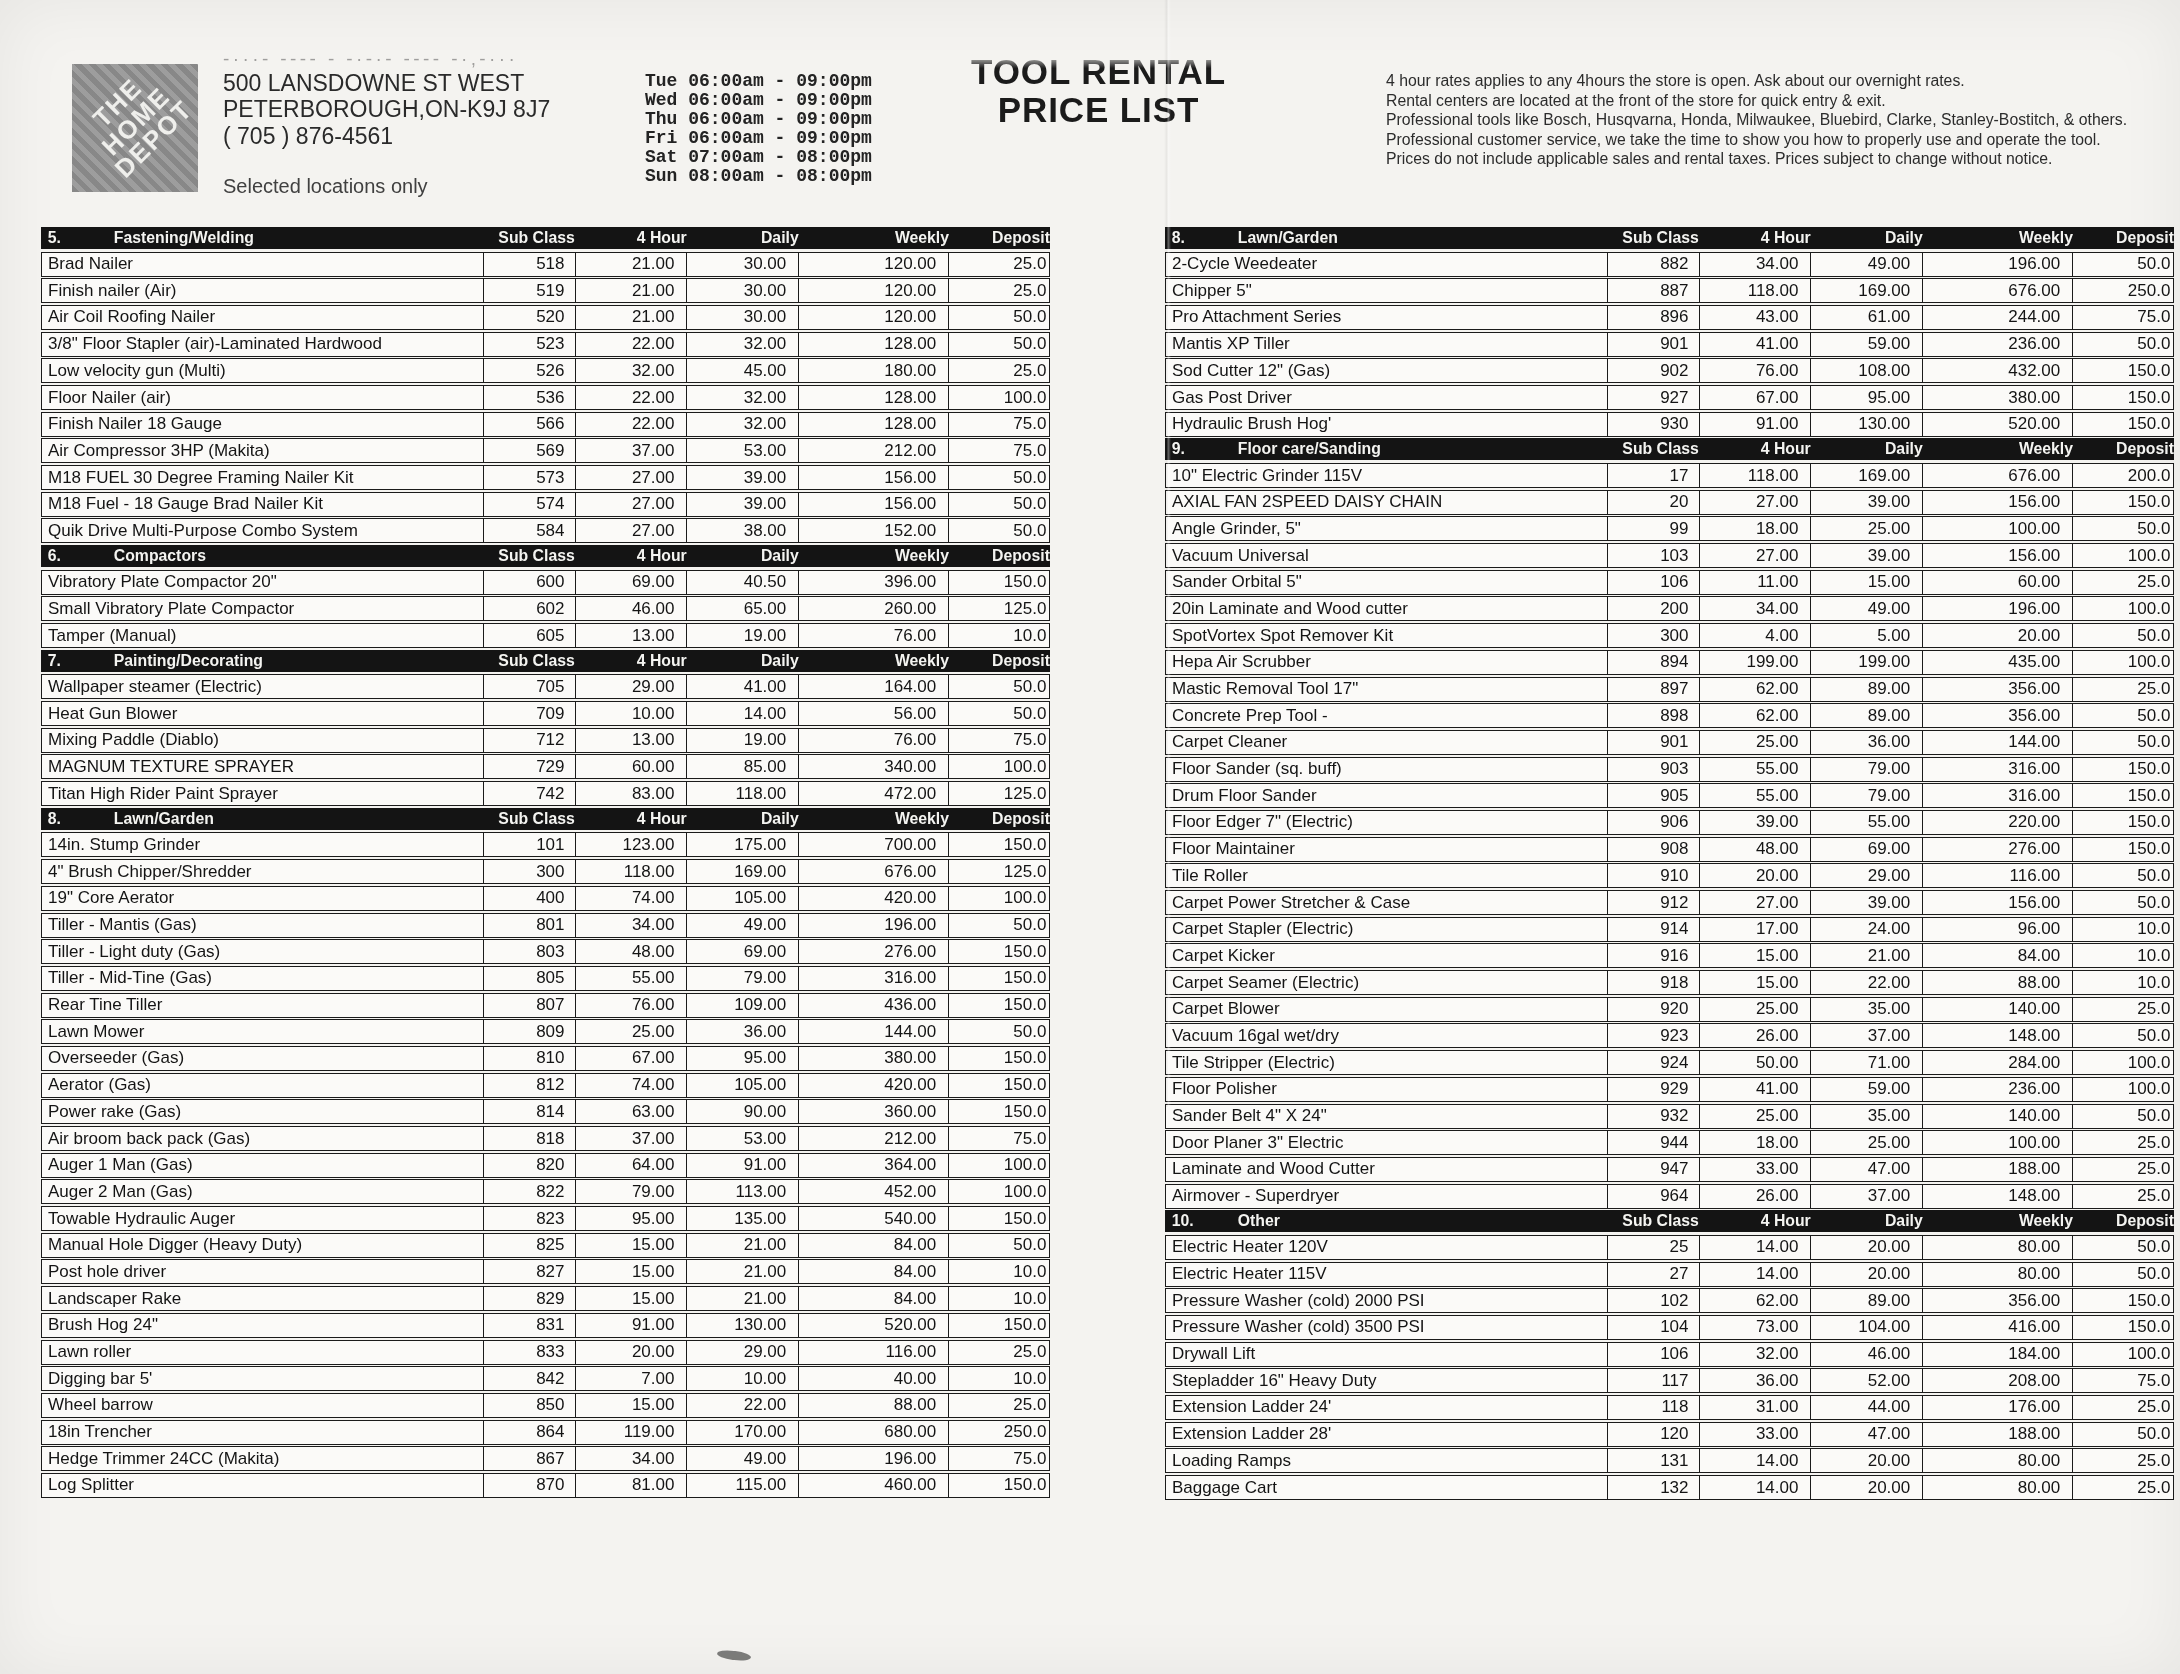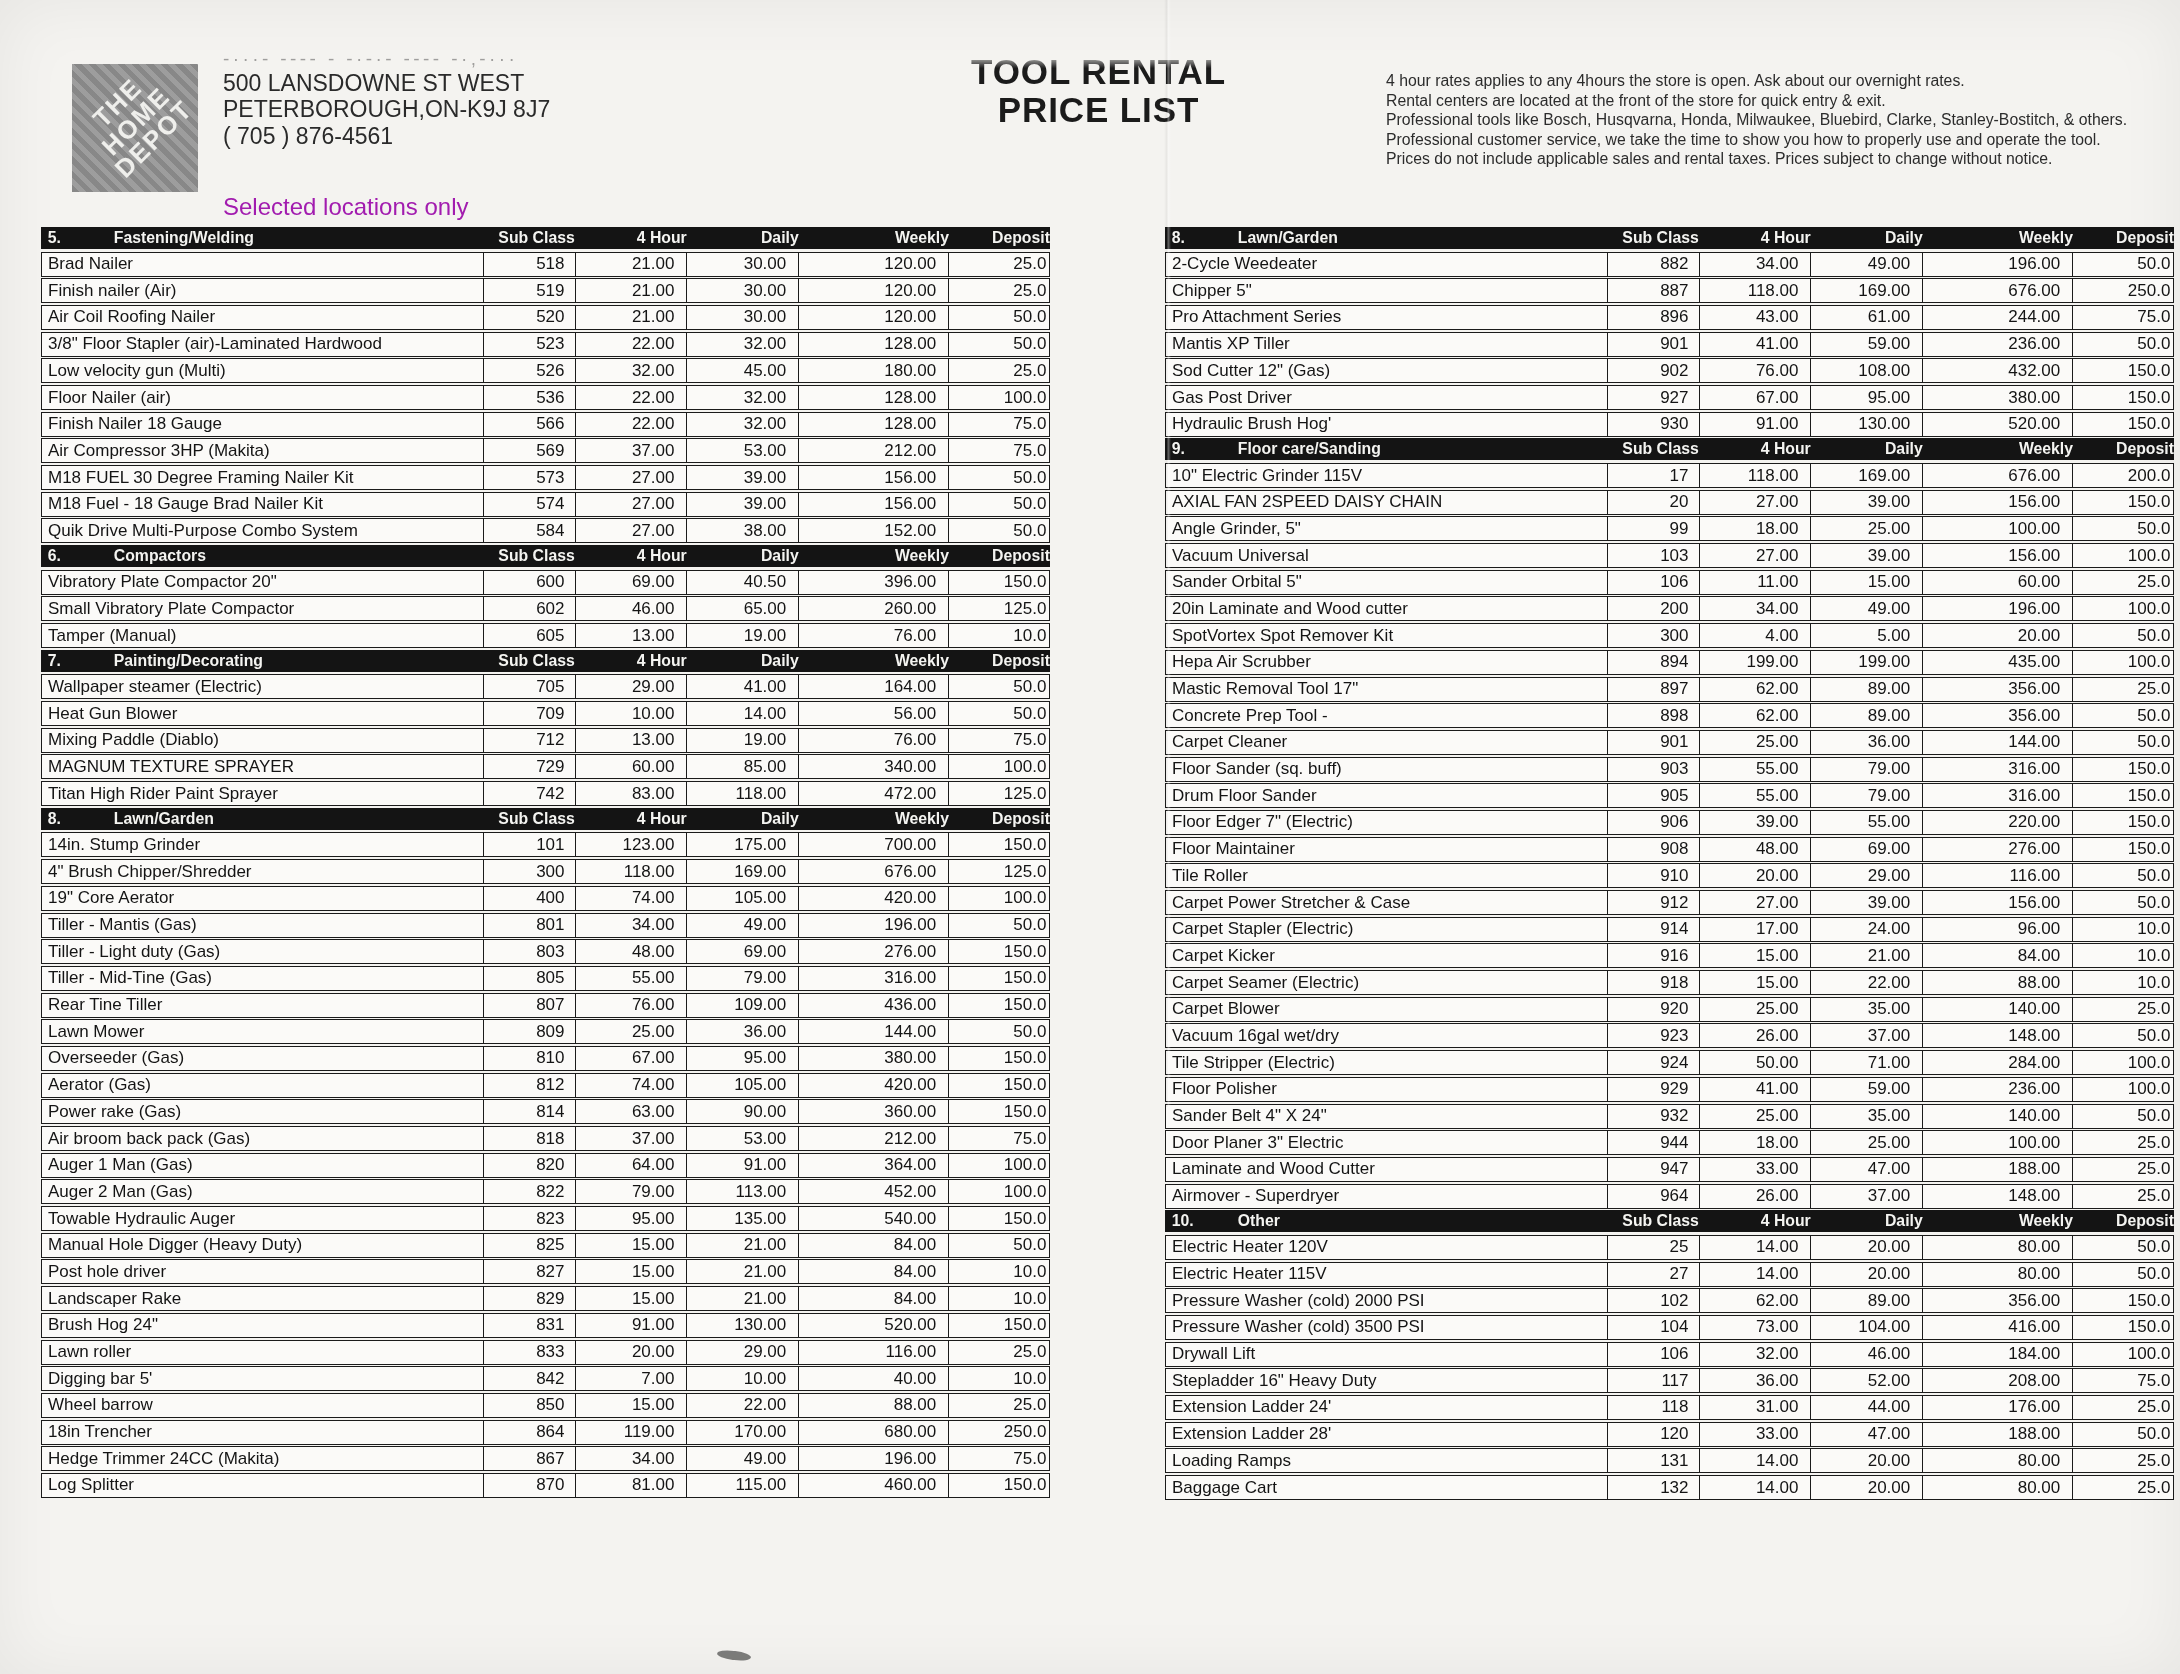--- a/index.html
+++ b/index.html
@@ -22,21 +22,21 @@
     transform:rotate(-45deg);transform-origin:50% 50%;
     text-align:center;font-weight:bold;line-height:25.6px;font-size:25.6px;
     color:rgba(246,246,243,.92);letter-spacing:1.7px;text-transform:uppercase;
   }
   .addr{position:absolute;left:223px;top:48px;}
   .addr-faded{
     font-size:19px;letter-spacing:3.4px;color:rgba(20,20,20,.38);
     white-space:nowrap;height:22px;overflow:hidden;
   }
   .addr-line{font-size:23px;line-height:26.4px;color:#2a2a2a;}
-  .addr-selected{font-size:24px;margin-top:44px;color:#a21caf;}
+  .addr-selected{font-size:20px;margin-top:26px;color:#404040;}
   .hours{
     position:absolute;left:645px;top:72px;
     font-family:"Liberation Mono","DejaVu Sans Mono",monospace;
     font-size:18px;line-height:19px;font-weight:bold;color:#232323;
     white-space:pre;
   }
   .title{
     position:absolute;left:928px;top:53px;width:341px;text-align:center;
     font-weight:bold;font-size:35px;line-height:38px;letter-spacing:0.9px;color:#1b1b1b;
   }
@@ -102,20 +102,21 @@
   </div>
 
   <div class="addr">
     <div class="addr-faded">-···- ----  - -·-·- ----  -·,-···</div>
     <div class="addr-line">500 LANSDOWNE ST WEST</div>
     <div class="addr-line">PETERBOROUGH,ON-K9J 8J7</div>
     <div class="addr-line">( 705 ) 876-4561</div>
     <div class="addr-selected">Selected locations only</div>
   </div>
 
+  <div class="hours"><div>Tue 06:00am - 09:00pm</div><div>Wed 06:00am - 09:00pm</div><div>Thu 06:00am - 09:00pm</div><div>Fri 06:00am - 09:00pm</div><div>Sat 07:00am - 08:00pm</div><div>Sun 08:00am - 08:00pm</div></div>
 
   <div class="title">
     <span class="cut">TOOL RENTAL</span>
     <span>PRICE LIST</span>
   </div>
 
   <div class="notes">
       <div>4 hour rates applies to any 4hours the store is open. Ask about our overnight rates.</div>
       <div>Rental centers are located at the front of the store for quick entry &amp; exit.</div>
       <div>Professional tools like Bosch, Husqvarna, Honda, Milwaukee, Bluebird, Clarke, Stanley-Bostitch, &amp; others.</div>

